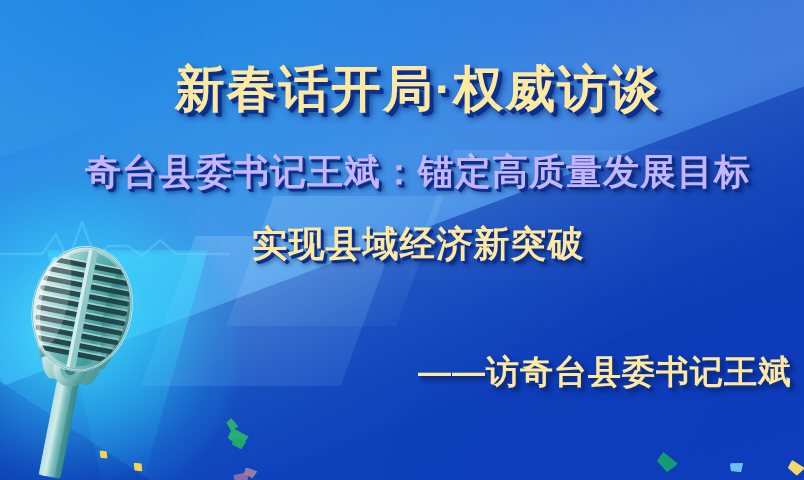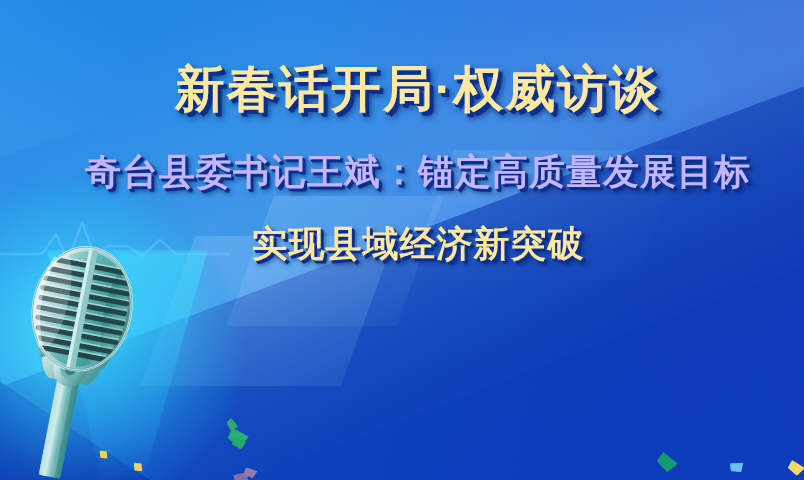--- a/index.html
+++ b/index.html
@@ -341,15 +341,16 @@
       <div class="confetti" style="left: 730px; top: 462px; width: 14px; height: 11px; background: rgb(111, 200, 245); transform: rotate(-12deg); opacity: 0.95; clip-path: polygon(8% 0%, 100% 22%, 72% 100%, 0% 68%);"></div>
       <div class="confetti" style="left: 788px; top: 462px; width: 16px; height: 13px; background: rgb(255, 224, 102); transform: rotate(22deg); opacity: 0.95; clip-path: polygon(8% 0%, 100% 22%, 72% 100%, 0% 68%);"></div>
       <div class="confetti" style="left: 226px; top: 420px; width: 12px; height: 10px; background: rgb(47, 174, 110); transform: rotate(40deg); opacity: 0.95; clip-path: polygon(8% 0%, 100% 22%, 72% 100%, 0% 68%);"></div>
       <div class="confetti" style="left: 244px; top: 468px; width: 13px; height: 10px; background: rgb(154, 126, 168); transform: rotate(8deg); opacity: 0.95; clip-path: polygon(8% 0%, 100% 22%, 72% 100%, 0% 68%);"></div>
     </div>
 
   <div id="text-block">
     <div class="t-main">新春话开局·权威访谈</div>
     <div class="t-sub1">奇台县委书记王斌：锚定高质量发展目标</div>
     <div class="t-sub2">实现县域经济新突破</div>
+    <div class="t-attrib">——访奇台县委书记王斌</div>
   </div>
 
 </div>
 
 </body></html>

